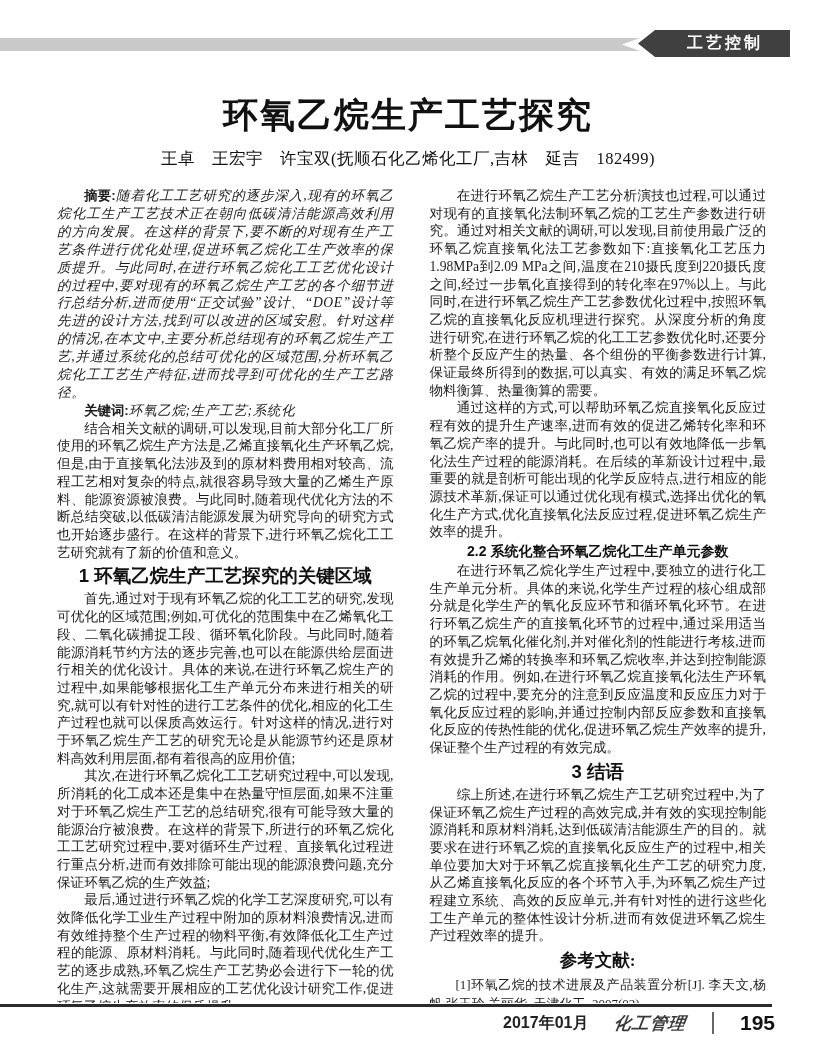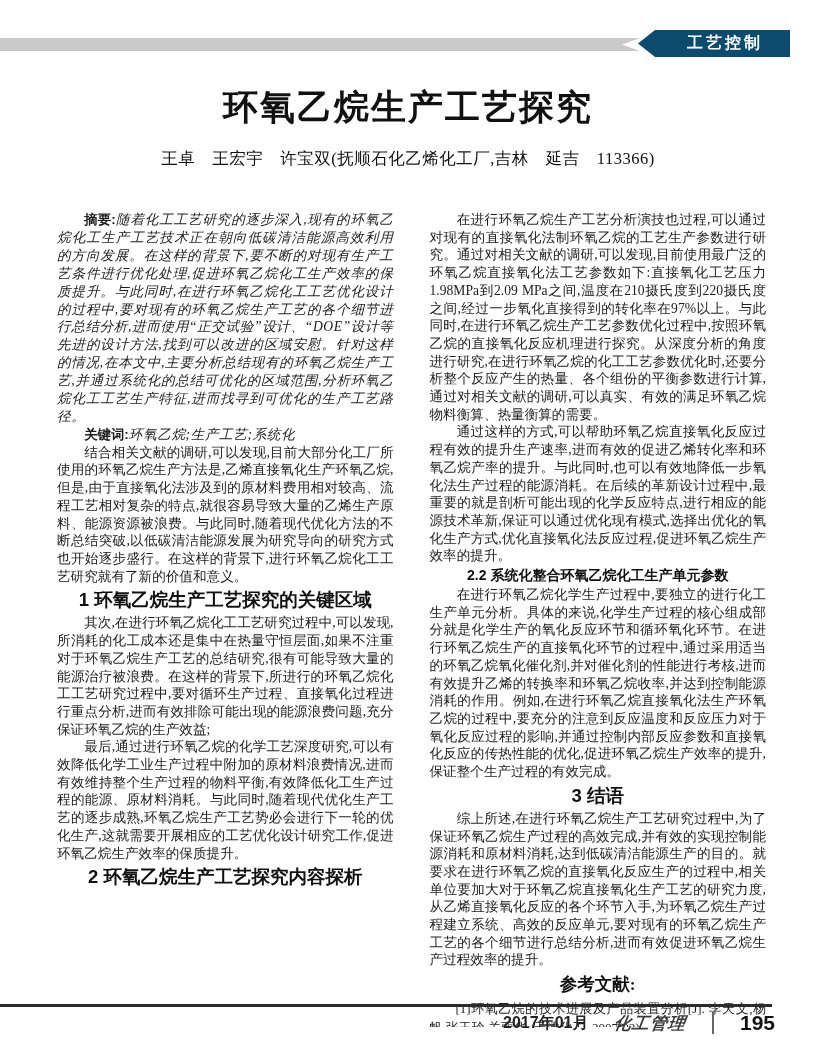--- a/index.html
+++ b/index.html
@@ -9,45 +9,45 @@
     -webkit-font-smoothing:antialiased;
   }
   .page{position:absolute;inset:0;}
 
   
   .gray-bar{
     position:absolute;top:38px;left:0;width:640px;height:13px;background:#c9c9c9;
     clip-path:polygon(0 0,100% 0,calc(100% - 18px) 50%,100% 100%,0 100%);
   }
   .black-tag{
-    position:absolute;top:30px;left:638px;width:152px;height:27px;background:#0c4a6e;
+    position:absolute;top:30px;left:638px;width:152px;height:27px;background:#404040;
     clip-path:polygon(0 50%,17px 0,100% 0,100% 100%,17px 100%);
     display:flex;align-items:center;justify-content:center;
   }
   .black-tag span{
     color:#ffffff;font-family:"Liberation Sans","DejaVu Sans",sans-serif;
     font-weight:bold;font-size:16px;letter-spacing:3px;padding-left:22px;
     text-shadow:1px 1px 0 rgba(255,255,255,0.0);
   }
 
   
   .title{
-    position:absolute;top:84px;left:0;right:0;margin:0;text-align:center;
+    position:absolute;top:84px;left:0;right:0;margin:8px;text-align:center;
     font-family:"Liberation Sans","DejaVu Sans",sans-serif;
     font-size:35px;font-weight:bold;letter-spacing:2px;color:#111;
   }
   .authors{
     position:absolute;top:148px;left:0;right:0;text-align:center;
     font-size:16.5px;color:#111;letter-spacing:0.5px;
   }
 
   
   .columns{
     position:absolute;top:187px;left:57px;width:709px;height:816px;
-    display:flex;gap:36px;overflow:hidden;margin-top:24px;
+    display:flex;gap:36px;overflow:hidden;
   }
   .col{flex:1 1 0;min-width:0;}
 
   p{margin:0;text-align:justify;text-indent:2em;}
   .body-p{font-size:13.6px;line-height:17.7px;}
   .abstract,.keywords{font-size:13.6px;line-height:17.9px;}
   .ital{font-style:italic;letter-spacing:0.6px;}
   .lab{font-style:normal;font-weight:bold;font-family:"Liberation Sans","DejaVu Sans",sans-serif;font-size:13.4px;}
 
   .sec{
@@ -78,42 +78,43 @@
 <body>
 
 <div class="page">
 
   <div class="gray-bar"></div>
   <div class="black-tag">
     <span>工艺控制</span>
   </div>
 
   <h1 class="title">环氧乙烷生产工艺探究</h1>
-  <div class="authors">王卓　王宏宇　许宝双(抚顺石化乙烯化工厂,吉林　延吉　113366)</div>
+  <div class="authors">王卓　王宏宇　许宝双(抚顺石化乙烯化工厂,吉林　延吉　182499)</div>
 
   <div class="columns">
 
     <div class="col">
       <p class="abstract"><b class="lab">摘要:</b><span class="ital">随着化工工艺研究的逐步深入,现有的环氧乙烷化工生产工艺技术正在朝向低碳清洁能源高效利用的方向发展。在这样的背景下,要不断的对现有生产工艺条件进行优化处理,促进环氧乙烷化工生产效率的保质提升。与此同时,在进行环氧乙烷化工工艺优化设计的过程中,要对现有的环氧乙烷生产工艺的各个细节进行总结分析,进而使用“正交试验”设计、“DOE”设计等先进的设计方法,找到可以改进的区域安慰。针对这样的情况,在本文中,主要分析总结现有的环氧乙烷生产工艺,并通过系统化的总结可优化的区域范围,分析环氧乙烷化工工艺生产特征,进而找寻到可优化的生产工艺路径。</span></p>
       <p class="keywords"><b class="lab">关键词:</b><span class="ital">环氧乙烷;生产工艺;系统化</span></p>
       <p class="body-p">结合相关文献的调研,可以发现,目前大部分化工厂所使用的环氧乙烷生产方法是,乙烯直接氧化生产环氧乙烷,但是,由于直接氧化法涉及到的原材料费用相对较高、流程工艺相对复杂的特点,就很容易导致大量的乙烯生产原料、能源资源被浪费。与此同时,随着现代优化方法的不断总结突破,以低碳清洁能源发展为研究导向的研究方式也开始逐步盛行。在这样的背景下,进行环氧乙烷化工工艺研究就有了新的价值和意义。</p>
       <h2 class="sec">1 环氧乙烷生产工艺探究的关键区域</h2>
+      <p class="body-p">首先,通过对于现有环氧乙烷的化工工艺的研究,发现可优化的区域范围;例如,可优化的范围集中在乙烯氧化工段、二氧化碳捕捉工段、循环氧化阶段。与此同时,随着能源消耗节约方法的逐步完善,也可以在能源供给层面进行相关的优化设计。具体的来说,在进行环氧乙烷生产的过程中,如果能够根据化工生产单元分布来进行相关的研究,就可以有针对性的进行工艺条件的优化,相应的化工生产过程也就可以保质高效运行。针对这样的情况,进行对于环氧乙烷生产工艺的研究无论是从能源节约还是原材料高效利用层面,都有着很高的应用价值;</p>
       <p class="body-p">其次,在进行环氧乙烷化工工艺研究过程中,可以发现,所消耗的化工成本还是集中在热量守恒层面,如果不注重对于环氧乙烷生产工艺的总结研究,很有可能导致大量的能源治疗被浪费。在这样的背景下,所进行的环氧乙烷化工工艺研究过程中,要对循环生产过程、直接氧化过程进行重点分析,进而有效排除可能出现的能源浪费问题,充分保证环氧乙烷的生产效益;</p>
       <p class="body-p">最后,通过进行环氧乙烷的化学工艺深度研究,可以有效降低化学工业生产过程中附加的原材料浪费情况,进而有效维持整个生产过程的物料平衡,有效降低化工生产过程的能源、原材料消耗。与此同时,随着现代优化生产工艺的逐步成熟,环氧乙烷生产工艺势必会进行下一轮的优化生产,这就需要开展相应的工艺优化设计研究工作,促进环氧乙烷生产效率的保质提升。</p>
       <h2 class="sec">2 环氧乙烷生产工艺探究内容探析</h2>
 
     </div>
 
     <div class="col">
-      <p class="body-p">在进行环氧乙烷生产工艺分析演技也过程,可以通过对现有的直接氧化法制环氧乙烷的工艺生产参数进行研究。通过对相关文献的调研,可以发现,目前使用最广泛的环氧乙烷直接氧化法工艺参数如下:直接氧化工艺压力1.98MPa到2.09 MPa之间,温度在210摄氏度到220摄氏度之间,经过一步氧化直接得到的转化率在97%以上。与此同时,在进行环氧乙烷生产工艺参数优化过程中,按照环氧乙烷的直接氧化反应机理进行探究。从深度分析的角度进行研究,在进行环氧乙烷的化工工艺参数优化时,还要分析整个反应产生的热量、各个组份的平衡参数进行计算,通过对相关文献的调研,可以真实、有效的满足环氧乙烷物料衡算、热量衡算的需要。</p>
+      <p class="body-p">在进行环氧乙烷生产工艺分析演技也过程,可以通过对现有的直接氧化法制环氧乙烷的工艺生产参数进行研究。通过对相关文献的调研,可以发现,目前使用最广泛的环氧乙烷直接氧化法工艺参数如下:直接氧化工艺压力1.98MPa到2.09 MPa之间,温度在210摄氏度到220摄氏度之间,经过一步氧化直接得到的转化率在97%以上。与此同时,在进行环氧乙烷生产工艺参数优化过程中,按照环氧乙烷的直接氧化反应机理进行探究。从深度分析的角度进行研究,在进行环氧乙烷的化工工艺参数优化时,还要分析整个反应产生的热量、各个组份的平衡参数进行计算,保证最终所得到的数据,可以真实、有效的满足环氧乙烷物料衡算、热量衡算的需要。</p>
       <p class="body-p">通过这样的方式,可以帮助环氧乙烷直接氧化反应过程有效的提升生产速率,进而有效的促进乙烯转化率和环氧乙烷产率的提升。与此同时,也可以有效地降低一步氧化法生产过程的能源消耗。在后续的革新设计过程中,最重要的就是剖析可能出现的化学反应特点,进行相应的能源技术革新,保证可以通过优化现有模式,选择出优化的氧化生产方式,优化直接氧化法反应过程,促进环氧乙烷生产效率的提升。</p>
       <h3 class="subsec">2.2 系统化整合环氧乙烷化工生产单元参数</h3>
       <p class="body-p">在进行环氧乙烷化学生产过程中,要独立的进行化工生产单元分析。具体的来说,化学生产过程的核心组成部分就是化学生产的氧化反应环节和循环氧化环节。在进行环氧乙烷生产的直接氧化环节的过程中,通过采用适当的环氧乙烷氧化催化剂,并对催化剂的性能进行考核,进而有效提升乙烯的转换率和环氧乙烷收率,并达到控制能源消耗的作用。例如,在进行环氧乙烷直接氧化法生产环氧乙烷的过程中,要充分的注意到反应温度和反应压力对于氧化反应过程的影响,并通过控制内部反应参数和直接氧化反应的传热性能的优化,促进环氧乙烷生产效率的提升,保证整个生产过程的有效完成。</p>
       <h2 class="sec">3 结语</h2>
-      <p class="body-p">综上所述,在进行环氧乙烷生产工艺研究过程中,为了保证环氧乙烷生产过程的高效完成,并有效的实现控制能源消耗和原材料消耗,达到低碳清洁能源生产的目的。就要求在进行环氧乙烷的直接氧化反应生产的过程中,相关单位要加大对于环氧乙烷直接氧化生产工艺的研究力度,从乙烯直接氧化反应的各个环节入手,为环氧乙烷生产过程建立系统、高效的反应单元,要对现有的环氧乙烷生产工艺的各个细节进行总结分析,进而有效促进环氧乙烷生产过程效率的提升。</p>
+      <p class="body-p">综上所述,在进行环氧乙烷生产工艺研究过程中,为了保证环氧乙烷生产过程的高效完成,并有效的实现控制能源消耗和原材料消耗,达到低碳清洁能源生产的目的。就要求在进行环氧乙烷的直接氧化反应生产的过程中,相关单位要加大对于环氧乙烷直接氧化生产工艺的研究力度,从乙烯直接氧化反应的各个环节入手,为环氧乙烷生产过程建立系统、高效的反应单元,并有针对性的进行这些化工生产单元的整体性设计分析,进而有效促进环氧乙烷生产过程效率的提升。</p>
       <h2 class="sec ref-head">参考文献:</h2>
       <p class="ref">[1]环氧乙烷的技术进展及产品装置分析[J]. 李天文,杨帆,张玉玲,关丽华. 天津化工. 2007(02).</p>
 
     </div>
 
   </div>
 
   <div class="footer-rule"></div>
   <div class="footer">
     <span class="f-date">2017年01月</span>

